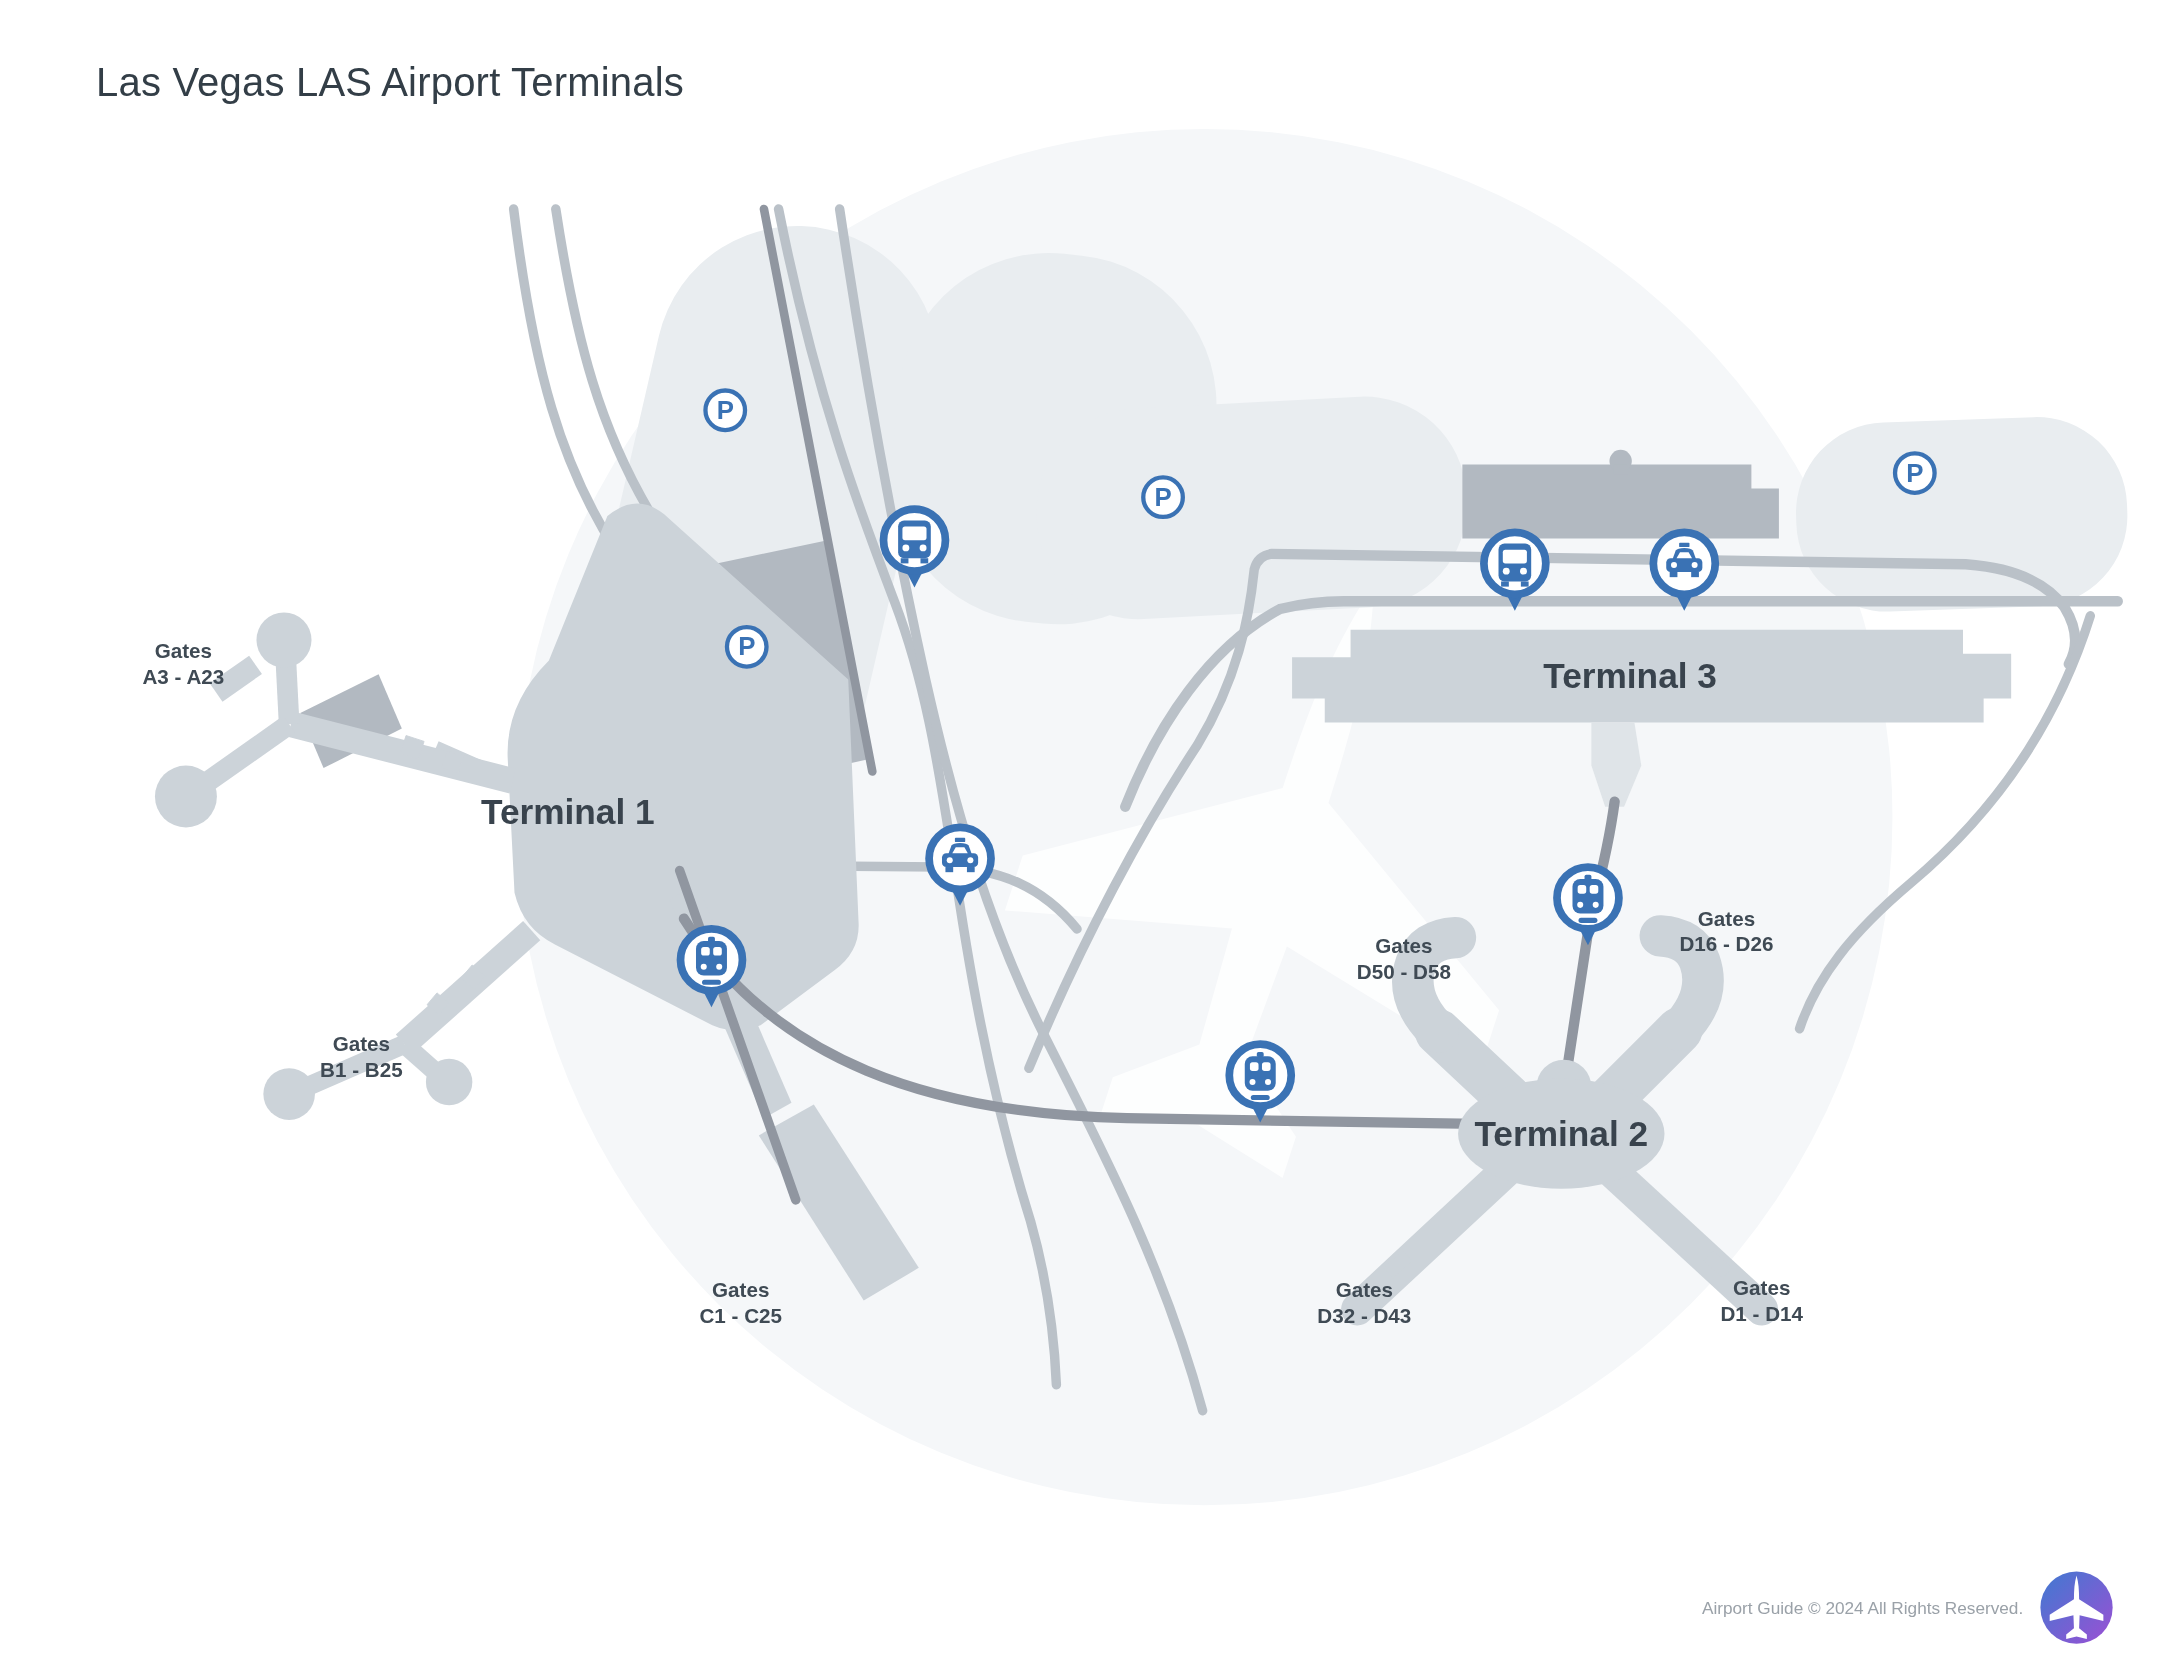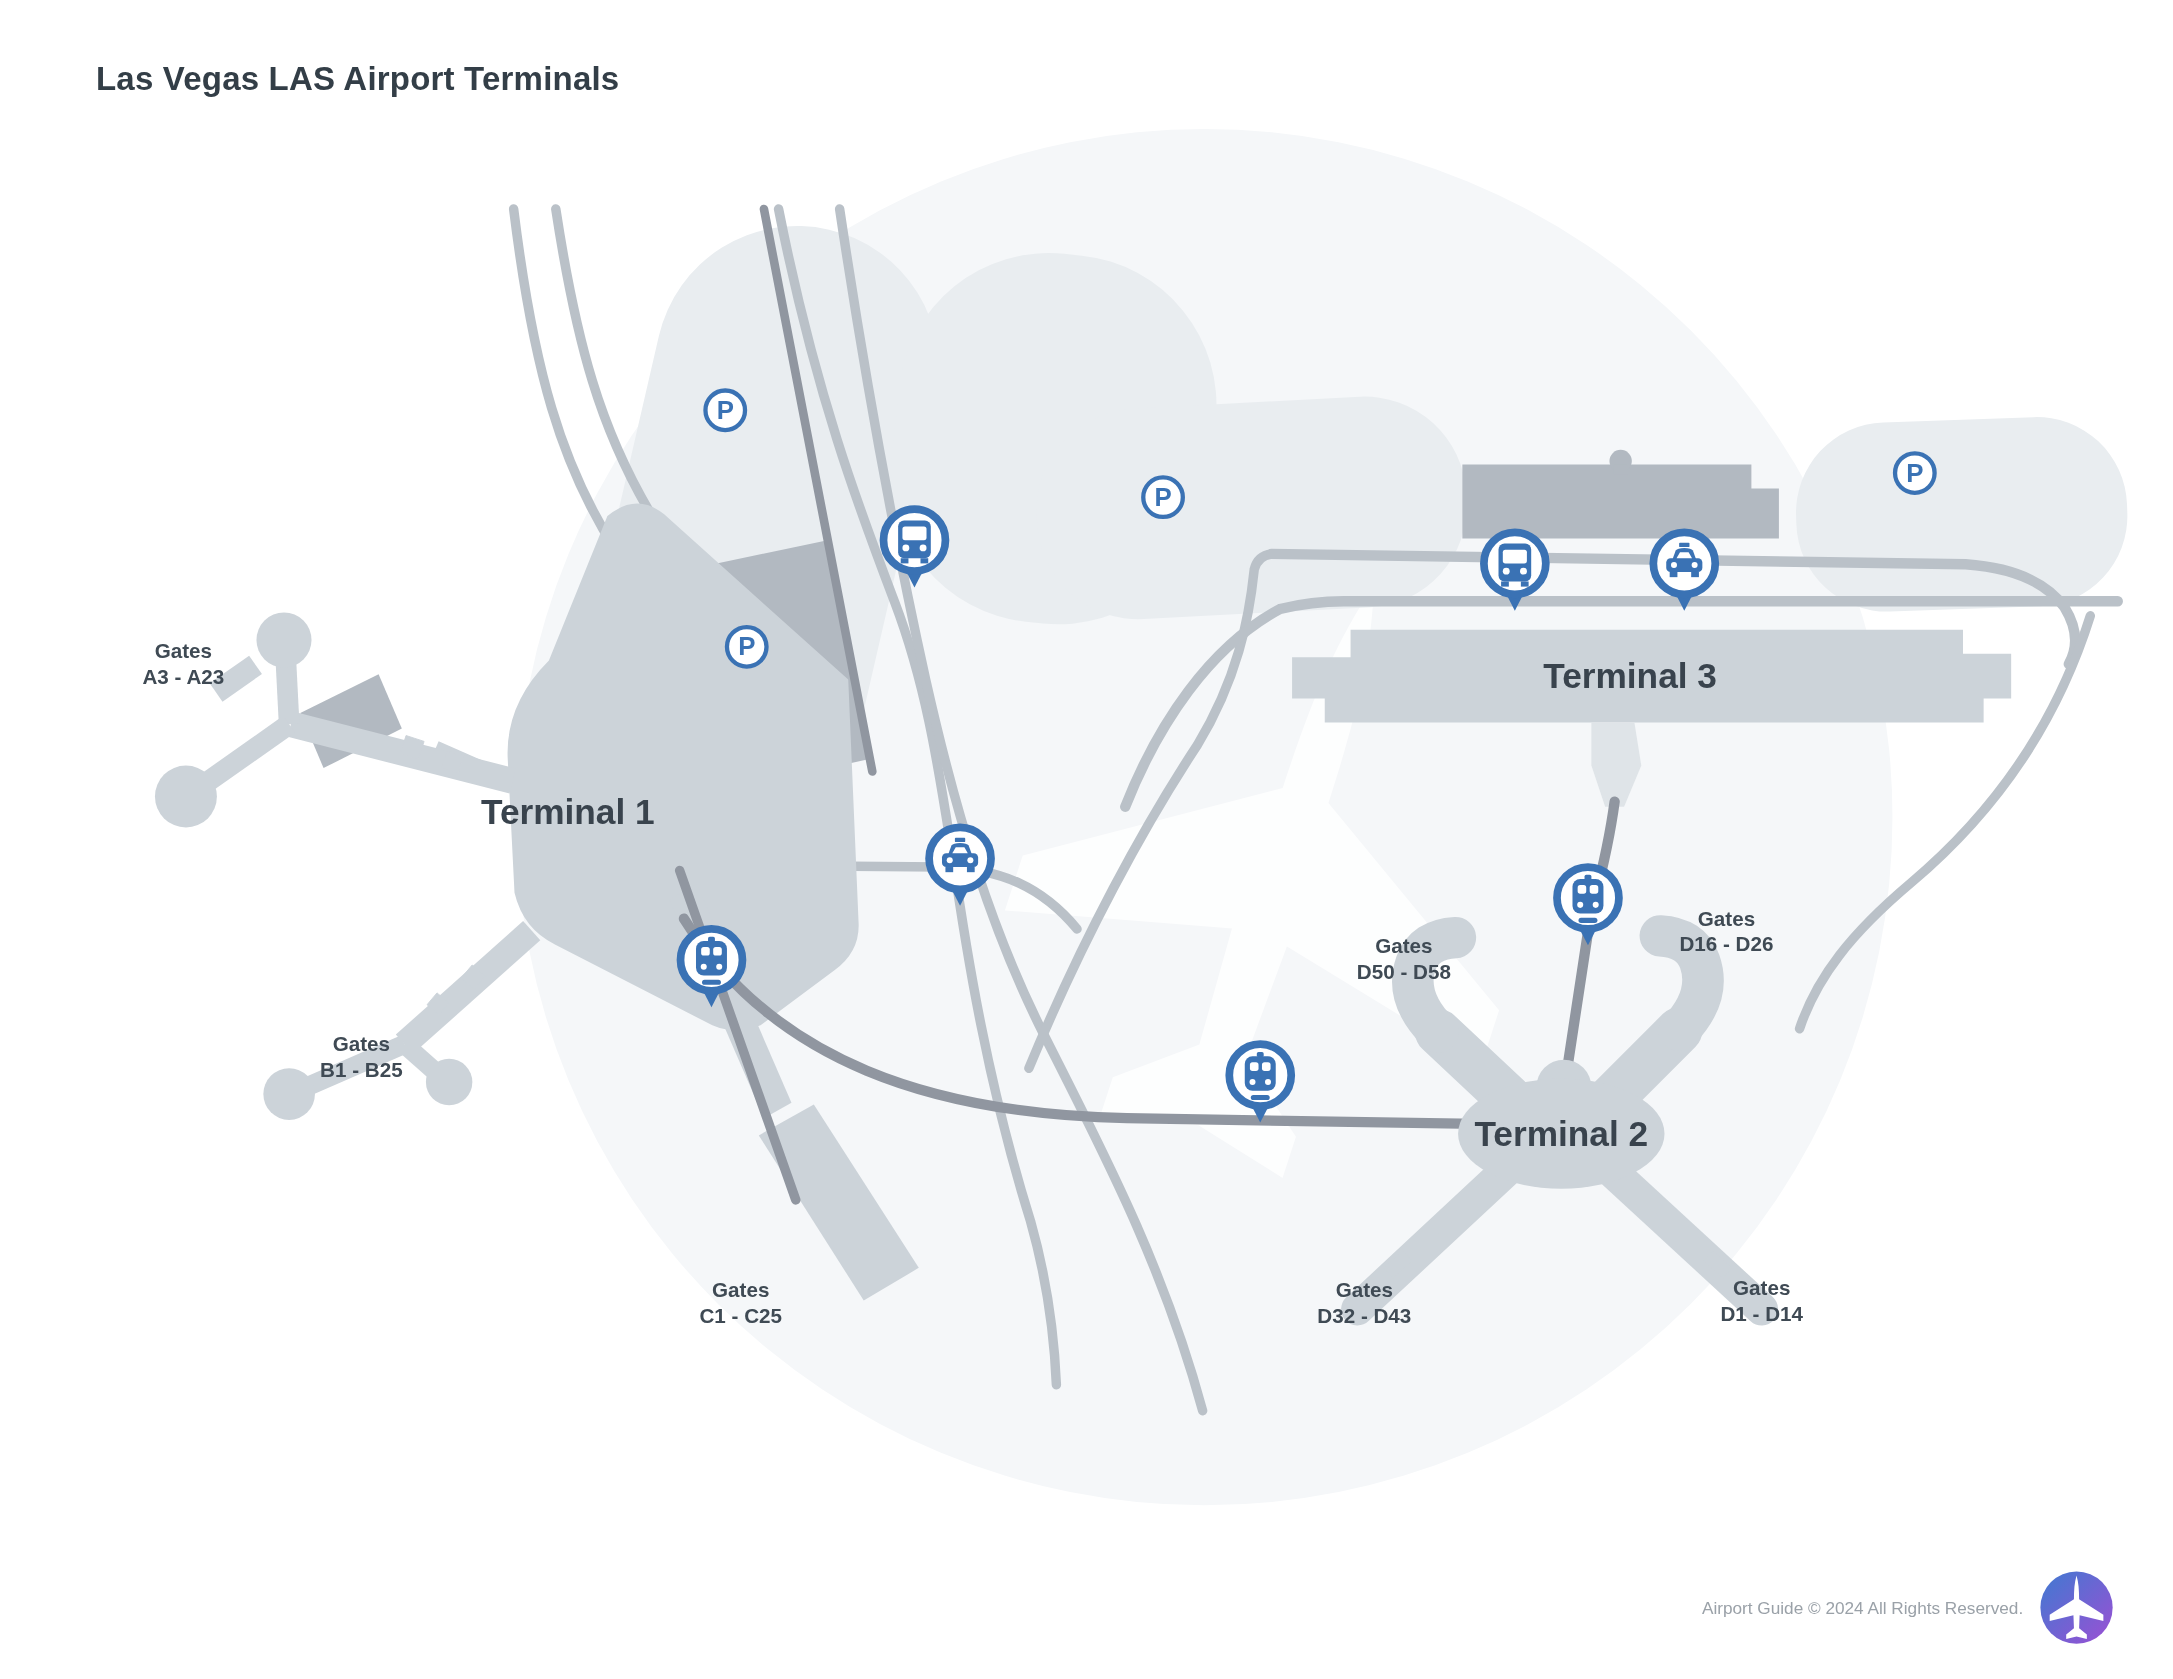--- a/index.html
+++ b/index.html
@@ -1,21 +1,21 @@
 <!DOCTYPE html>
 <html style="font-size:13.8px"><head>
 <meta charset="utf-8">
 <style>
   html,body{margin:0;padding:0;}
   body{
     width:2173px;height:1679px;position:relative;background:#ffffff;
     font-family:"Liberation Sans", sans-serif;overflow:hidden;
   }
   .page-title{
-    position:absolute;left:96px;top:60px;font-size:33px;font-weight:700;
+    position:absolute;left:96px;top:60px;font-size:40px;font-weight:400;
     color:#333e47;letter-spacing:0.2px;text-align:center;
   }
   svg{position:absolute;left:0;top:0;}
   .gate-label{font-size:24px;font-weight:700;fill:#3f4a54;text-anchor:middle;}
   .terminal-label{font-size:41px;font-weight:700;fill:#39434d;text-anchor:middle;}
   .p-letter{font-size:30px;font-weight:700;fill:#3a72b4;text-anchor:middle;}
   .footer-text{font-size:20px;fill:#9aa1a8;text-anchor:end;}
 </style>
 </head>
 <body>

